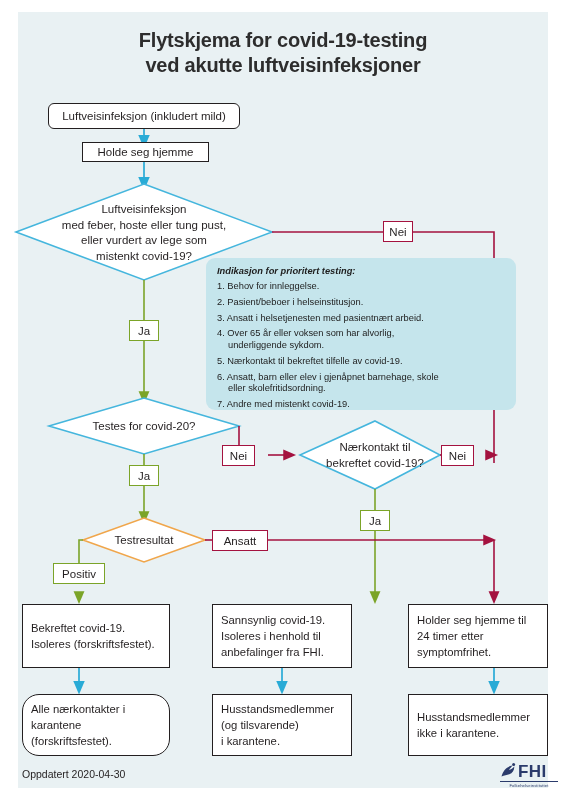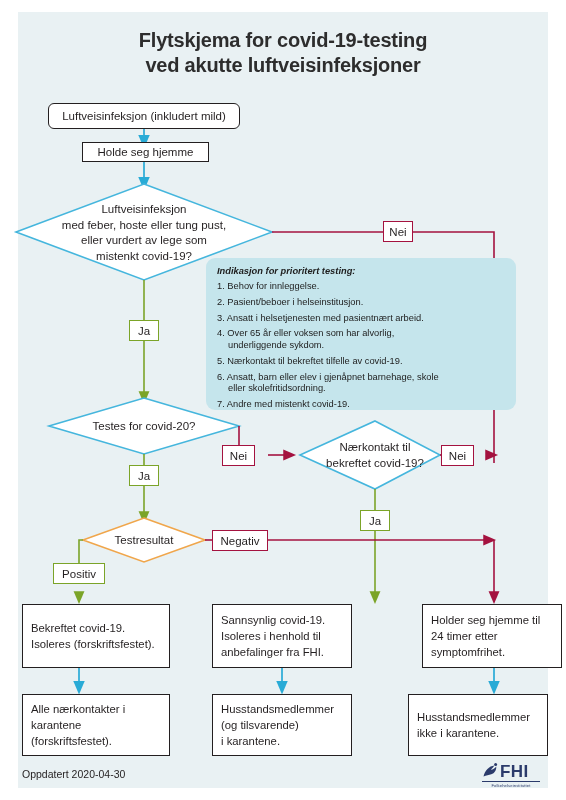--- a/index.html
+++ b/index.html
@@ -21,21 +21,21 @@
   .lbl.grn{border:1.4px solid #7ba428;}
   .diamond-txt{position:absolute;display:flex;align-items:center;justify-content:center;
        text-align:center;color:#231f20;pointer-events:none;}
   #infobox{position:absolute;left:206px;top:258px;width:310px;height:152px;
       background:#c5e5ec;border-radius:9px;box-sizing:border-box;padding:8px 11px 0 11px;}
   #infobox .hd{font-size:9.3px;font-weight:bold;color:#1d1d1d;margin-bottom:5px;font-style:italic;}
   #infobox .li{font-size:9.3px;color:#1d1d1d;line-height:11.6px;margin-bottom:4.2px;
       padding-left:11px;text-indent:-11px;}
   #infobox .li .sub{display:block;text-indent:0;padding-left:0px;}
   #foot{position:absolute;left:22px;top:768px;font-size:10.5px;color:#231f20;}
-  #logo{position:absolute;left:482px;top:762px;width:62px;height:28px;}
+  #logo{position:absolute;left:500px;top:762px;width:62px;height:28px;}
   #logo .fhi{position:absolute;left:18px;top:0px;font-size:17px;font-weight:bold;
       color:#2b3b6b;letter-spacing:0.4px;}
   #logo .rule{position:absolute;left:0px;top:19px;width:58px;height:1.4px;background:#2b3b6b;}
   #logo .sub{position:absolute;left:0px;top:20.5px;width:58px;text-align:center;
       font-size:4.2px;color:#2b3b6b;letter-spacing:0.1px;}
   #logo .bird{position:absolute;left:0px;top:1px;}
 </style>
 </head>
 <body>
 
@@ -133,21 +133,21 @@
   <div class="lbl red" style="left:222px;top:445px;width:33px;height:21px;">Nei</div>
 
   <div class="lbl grn" style="left:129px;top:465px;width:30px;height:21px;">Ja</div>
 
   <div class="lbl red" style="left:441px;top:445px;width:33px;height:21px;">Nei</div>
 
   <div class="lbl grn" style="left:360px;top:510px;width:30px;height:21px;">Ja</div>
 
   <div class="lbl grn" style="left:53px;top:563px;width:52px;height:21px;">Positiv</div>
 
-  <div class="lbl red" style="left:212px;top:530px;width:56px;height:21px;">Negativ</div>
+  <div class="lbl red" style="left:212px;top:530px;width:56px;height:21px;">Ansatt</div>
 
   <div id="infobox">
     <div class="hd">Indikasjon for prioritert testing:</div>
     <div class="li">1. Behov for innleggelse.</div>
     <div class="li">2. Pasient/beboer i helseinstitusjon.</div>
     <div class="li">3. Ansatt i helsetjenesten med pasientnært arbeid.</div>
     <div class="li">
       <span>4. Over 65 år eller voksen som har alvorlig,</span>
       <span class="sub">underliggende sykdom.</span>
     </div>
@@ -158,21 +158,21 @@
     </div>
     <div class="li">7. Andre med mistenkt covid-19.</div>
   </div>
 
   <div class="node lft nb" style="left:22px;top:604px;width:148px;height:64px;font-size:11.3px;line-height:16px;padding:8px 8px;">
     <div>
       <div>Bekreftet covid-19.</div>
       <div>Isoleres (forskriftsfestet).</div>
     </div>
   </div>
-  <div class="node lft nb" style="left:22px;top:694px;width:148px;height:62px;font-size:11.3px;line-height:16px;padding:0 8px;">
+  <div class="node lft nb" style="left:22px;top:694px;width:148px;height:62px;font-size:11.3px;line-height:16px;padding:0 8px;border-radius:17px;">
     <div>
       <div>Alle nærkontakter i</div>
       <div>karantene</div>
       <div>(forskriftsfestet).</div>
     </div>
   </div>
 
   <div class="node lft nb" style="left:212px;top:604px;width:140px;height:64px;font-size:11.3px;line-height:16px;padding:0 8px;">
     <div>
       <div>Sannsynlig covid-19.</div>
@@ -181,21 +181,21 @@
     </div>
   </div>
   <div class="node lft nb" style="left:212px;top:694px;width:140px;height:62px;font-size:11.3px;line-height:16px;padding:0 8px;">
     <div>
       <div>Husstandsmedlemmer</div>
       <div>(og tilsvarende)</div>
       <div>i karantene.</div>
     </div>
   </div>
 
-  <div class="node lft nb" style="left:408px;top:604px;width:140px;height:64px;font-size:11.3px;line-height:16px;padding:0 8px;margin-left:14px;">
+  <div class="node lft nb" style="left:408px;top:604px;width:140px;height:64px;font-size:11.3px;line-height:16px;padding:0 8px;">
     <div>
       <div>Holder seg hjemme til</div>
       <div>24 timer etter</div>
       <div>symptomfrihet.</div>
     </div>
   </div>
   <div class="node lft nb" style="left:408px;top:694px;width:140px;height:62px;font-size:11.3px;line-height:16px;padding:0 8px;">
     <div>
       <div>Husstandsmedlemmer</div>
       <div>ikke i karantene.</div>

